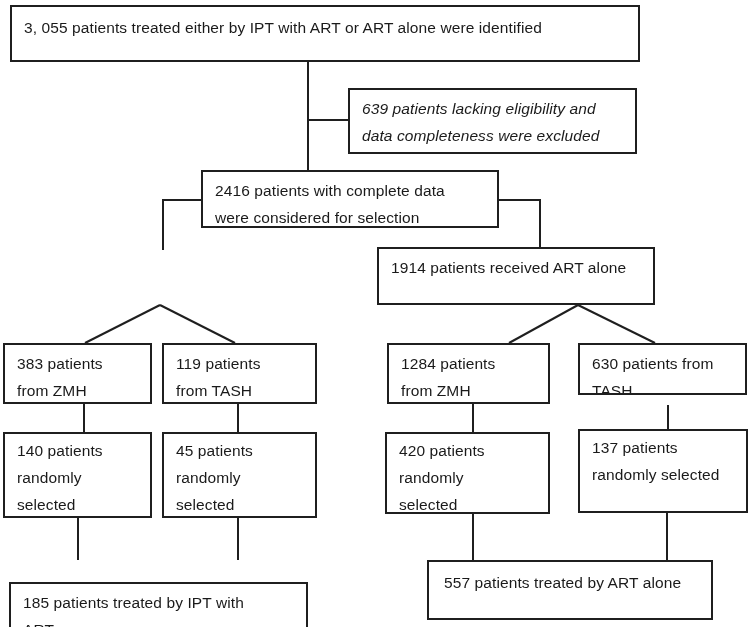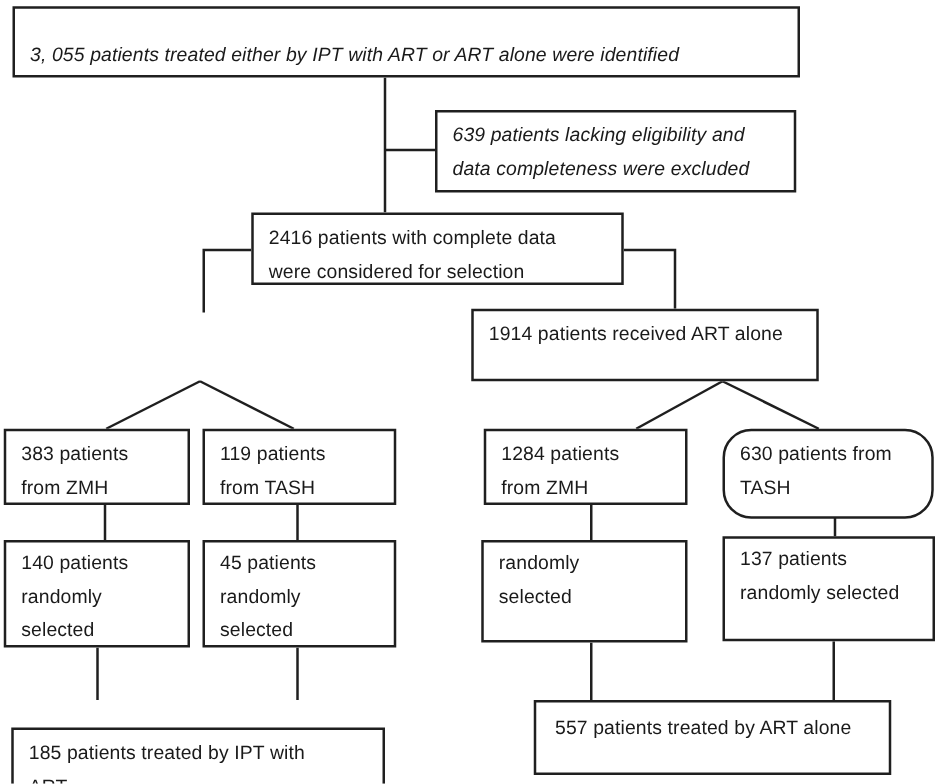--- a/index.html
+++ b/index.html
@@ -31,21 +31,21 @@
     line-height: 27px;
     padding: 5px 6px 0 12px;
     overflow: hidden;
     z-index: 2;
     letter-spacing: 0.1px;
   }
   .flow-text {
     white-space: nowrap;
   }
   
-  [data-name="flow-box-identified"] { padding-top: 24px; font-style: italic; }
+  [data-name="flow-box-identified"] { padding-top: 7px; }
   [data-name="flow-box-ipt-zmh-sample"],
   [data-name="flow-box-ipt-tash-sample"],
   [data-name="flow-box-art-zmh-sample"],
   [data-name="flow-box-art-tash-sample"] { padding-top: 3px; }
   [data-name="flow-box-art-final"] { padding-left: 15px; padding-top: 7px; }
 </style>
 </head>
 <body>
 
 <div class="canvas" data-name="flowchart-canvas">
@@ -86,35 +86,36 @@
       <div class="flow-text" data-name="flow-box-ipt-zmh-text-line">from ZMH</div>
     </div>
     <div class="flow-box" data-name="flow-box-ipt-tash" style="left: 162px; top: 343px; width: 155px; height: 61px;">
       <div class="flow-text" data-name="flow-box-ipt-tash-text-line">119 patients</div>
       <div class="flow-text" data-name="flow-box-ipt-tash-text-line">from TASH</div>
     </div>
     <div class="flow-box" data-name="flow-box-art-zmh" style="left: 387px; top: 343px; width: 163px; height: 61px;">
       <div class="flow-text" data-name="flow-box-art-zmh-text-line">1284 patients</div>
       <div class="flow-text" data-name="flow-box-art-zmh-text-line">from ZMH</div>
     </div>
-    <div class="flow-box" data-name="flow-box-art-tash" style="left: 578px; top: 343px; width: 169px; height: 72px; border-radius: 23px;">
+    <div class="flow-box" data-name="flow-box-art-tash" style="left: 578px; top: 343px; width: 169px; height: 52px;">
       <div class="flow-text" data-name="flow-box-art-tash-text-line">630 patients from</div>
       <div class="flow-text" data-name="flow-box-art-tash-text-line">TASH</div>
     </div>
     <div class="flow-box" data-name="flow-box-ipt-zmh-sample" style="left: 3px; top: 432px; width: 149px; height: 86px;">
       <div class="flow-text" data-name="flow-box-ipt-zmh-sample-text-line">140 patients</div>
       <div class="flow-text" data-name="flow-box-ipt-zmh-sample-text-line">randomly</div>
       <div class="flow-text" data-name="flow-box-ipt-zmh-sample-text-line">selected</div>
     </div>
     <div class="flow-box" data-name="flow-box-ipt-tash-sample" style="left: 162px; top: 432px; width: 155px; height: 86px;">
       <div class="flow-text" data-name="flow-box-ipt-tash-sample-text-line">45 patients</div>
       <div class="flow-text" data-name="flow-box-ipt-tash-sample-text-line">randomly</div>
       <div class="flow-text" data-name="flow-box-ipt-tash-sample-text-line">selected</div>
     </div>
     <div class="flow-box" data-name="flow-box-art-zmh-sample" style="left: 385px; top: 432px; width: 165px; height: 82px;">
+      <div class="flow-text" data-name="flow-box-art-zmh-sample-text-line">420 patients</div>
       <div class="flow-text" data-name="flow-box-art-zmh-sample-text-line">randomly</div>
       <div class="flow-text" data-name="flow-box-art-zmh-sample-text-line">selected</div>
     </div>
     <div class="flow-box" data-name="flow-box-art-tash-sample" style="left: 578px; top: 429px; width: 170px; height: 84px;">
       <div class="flow-text" data-name="flow-box-art-tash-sample-text-line">137 patients</div>
       <div class="flow-text" data-name="flow-box-art-tash-sample-text-line">randomly selected</div>
     </div>
     <div class="flow-box" data-name="flow-box-ipt-final" style="left: 9px; top: 560px; width: 299px; height: 59px; margin-top: 22px;">
       <div class="flow-text" data-name="flow-box-ipt-final-text-line">185 patients treated by IPT with</div>
       <div class="flow-text" data-name="flow-box-ipt-final-text-line">ART</div>

